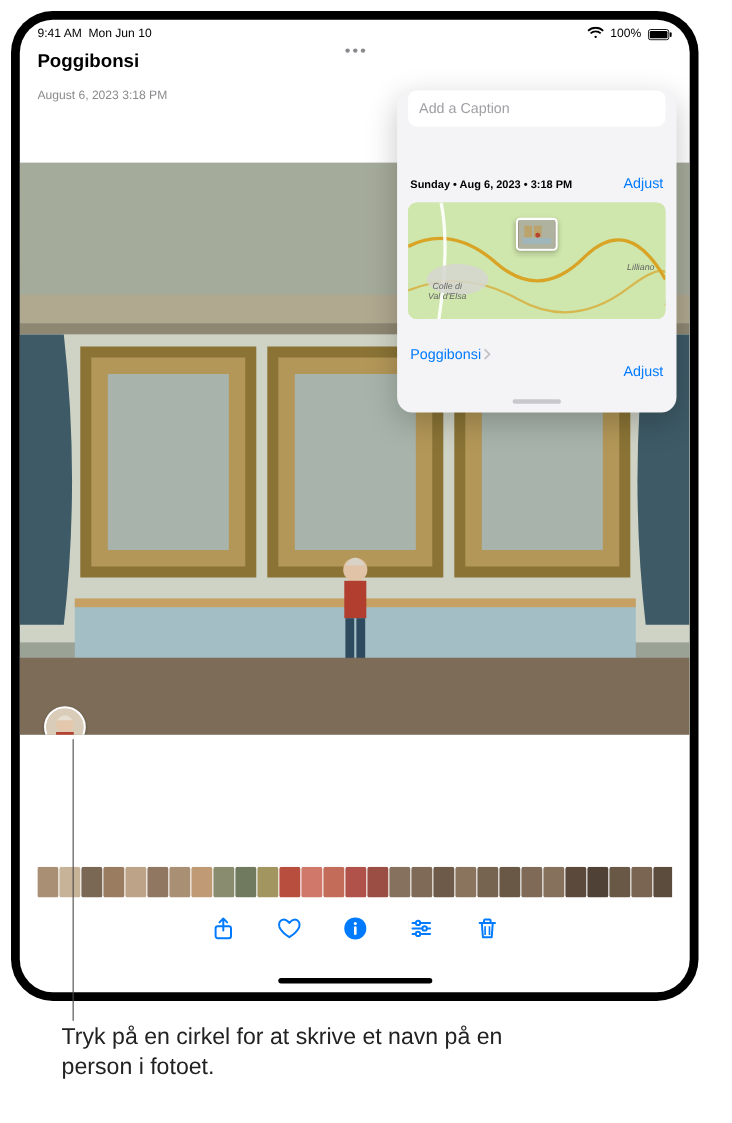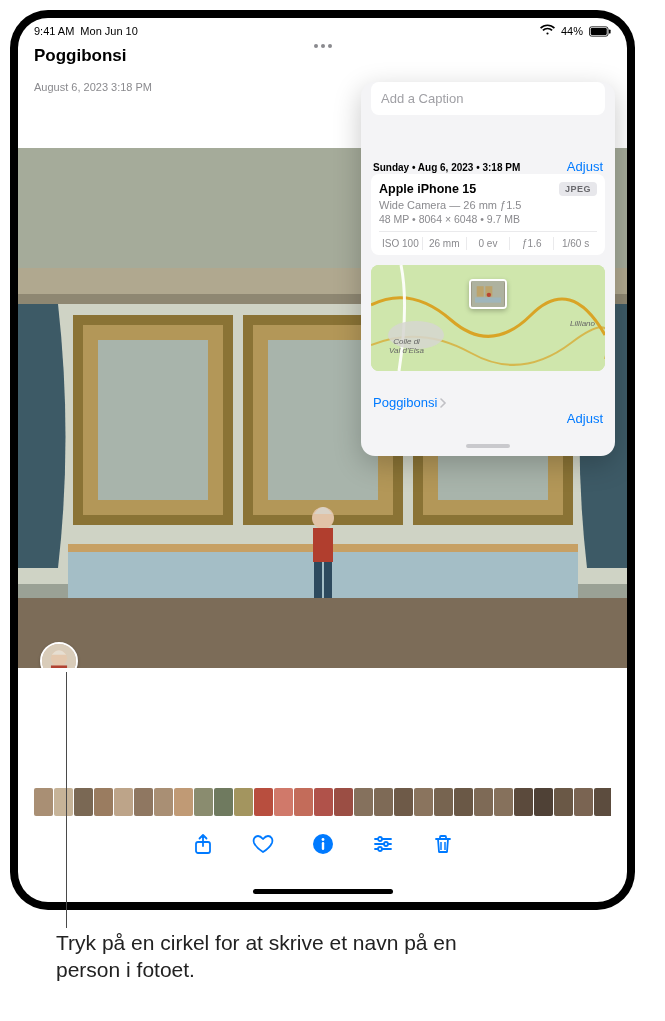--- a/index.html
+++ b/index.html
@@ -323,21 +323,21 @@
       <div class="status-left">
         <span>9:41 AM</span>
         <span>Mon Jun 10</span>
       </div>
       <div class="status-right">
         <span>
           <svg viewBox="0 0 18 14" width="15" height="12">
               <path d="M9 12.5a1.3 1.3 0 1 0 0-2.6 1.3 1.3 0 0 0 0 2.6zM4.2 8.2a6.8 6.8 0 0 1 9.6 0l1.4-1.4a8.8 8.8 0 0 0-12.4 0zM1.4 5.4a10.8 10.8 0 0 1 15.2 0L18 4a12.7 12.7 0 0 0-18 0z" fill="#000"></path>
             </svg>
         </span>
-        <span>44%</span>
+        <span>100%</span>
         <span class="battery-icon">
           <svg viewBox="0 0 26 12" width="22" height="11">
               <rect x="0.5" y="0.5" width="22" height="11" rx="2.5" fill="none" stroke="#000" stroke-width="1"></rect>
               <rect x="2" y="2" width="19" height="8" rx="1.3" fill="#000"></rect>
               <rect x="23.5" y="3.5" width="2" height="5" rx="1" fill="#000"></rect>
             </svg>
         </span>
       </div>
     </div>
 
@@ -398,35 +398,20 @@
       </div>
     </div>
 
     <div class="info-panel">
       <div class="caption-field">
         <span>Add a Caption</span>
       </div>
       <div class="meta-row">
         <span class="meta-primary">Sunday • Aug 6, 2023 • 3:18 PM</span>
         <span class="adjust-link">Adjust</span>
-      </div>
-      <div class="device-block">
-        <div class="device-head">
-          <span>Apple iPhone 15</span>
-          <span class="jpeg-badge">JPEG</span>
-        </div>
-        <div class="device-sub">Wide Camera — 26 mm ƒ1.5</div>
-        <div class="device-line2">48 MP • 8064 × 6048 • 9.7 MB</div>
-        <div class="exif-row">
-          <div class="exif-cell">ISO 100</div>
-          <div class="exif-cell">26 mm</div>
-          <div class="exif-cell">0 ev</div>
-          <div class="exif-cell">ƒ1.6</div>
-          <div class="exif-cell">1/60 s</div>
-        </div>
       </div>
       <div class="map-block">
         <svg viewBox="0 0 234 106">
           <rect width="234" height="106" fill="#cfe6ac"></rect>
           <path d="M0 40 Q40 20 80 55 T160 50 T234 70" stroke="#d9a426" stroke-width="3" fill="none"></path>
           <path d="M0 80 Q50 60 100 88 T200 78 T234 94" stroke="#d9a426" stroke-width="2" fill="none" opacity="0.7"></path>
           <path d="M30 0 Q38 40 28 106" stroke="#fff" stroke-width="3" fill="none" opacity="0.9"></path>
           <ellipse cx="45" cy="70" rx="28" ry="14" fill="#d6d6d0" opacity="0.85"></ellipse>
         </svg>
         <div class="map-pin-thumb">

